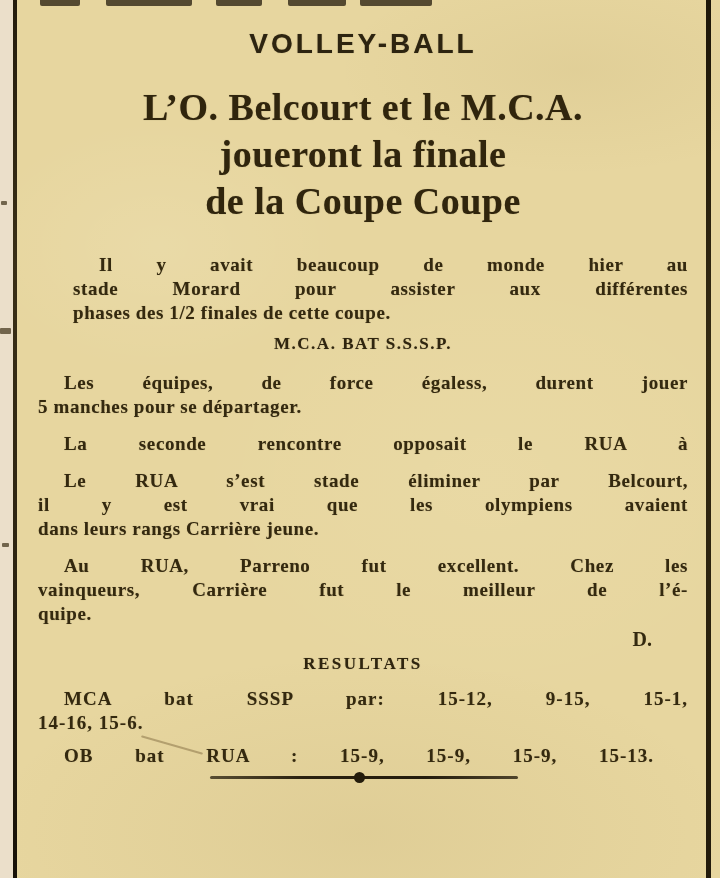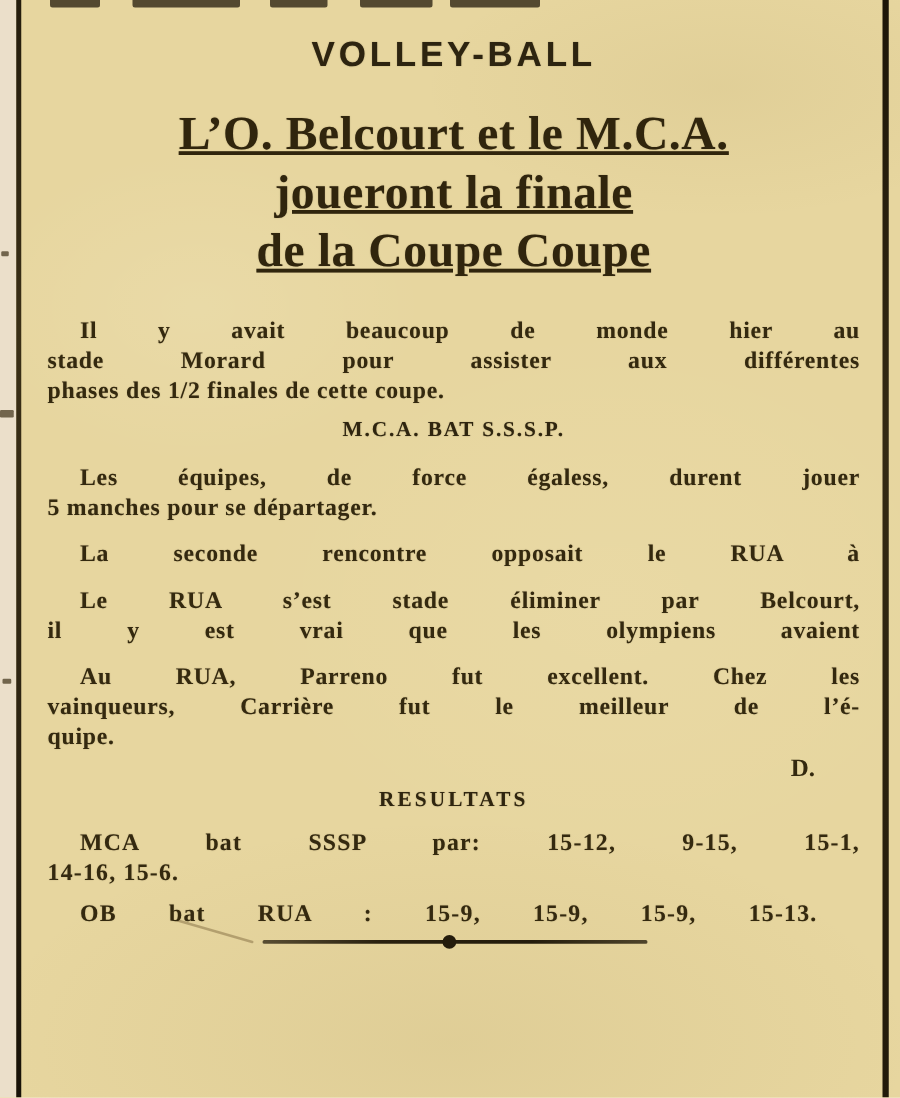--- a/index.html
+++ b/index.html
@@ -60,34 +60,33 @@
 
   .headline {
     margin: 24px 0 0;
     font-weight: bold;
     font-size: 38px;
     line-height: 47px;
     text-align: center;
     color: #30250d;
     text-shadow: 0 0 1px rgba(48,37,13,.35);
     letter-spacing: .5px;
-    text-decoration: underline;
   }
 
   #body-blocks { margin-top: 28px; }
 
   .para {
     margin: 13px 0 0;
     font-size: 19px;
     font-weight: bold;
     line-height: 24px;
     letter-spacing: .6px;
     text-shadow: 0 0 1px rgba(52,41,15,.3);
   }
-  .para:first-child { margin-top: 0; }
+  .para:first-child { margin-top: 0; margin-left: 35px; }
   .para .line { text-align: justify; text-align-last: justify; }
   .para .line.last { text-align-last: left; }
   .para .line.indent { text-indent: 26px; }
 
   .subheading {
     margin: 9px 0 17px;
     font-size: 17px;
     font-weight: bold;
     text-align: center;
     letter-spacing: 1.5px;
@@ -162,20 +161,21 @@
         <div class="para">
           <div class="line indent">Les équipes, de force égaless, durent jouer</div>
           <div class="line last">5 manches pour se départager.</div>
         </div>
         <div class="para">
           <div class="line indent">La seconde rencontre opposait le RUA à</div>
         </div>
         <div class="para">
           <div class="line indent">Le RUA s’est stade éliminer par Belcourt,</div>
           <div class="line">il y est vrai que les olympiens avaient</div>
+          <div class="line last">dans leurs rangs Carrière jeune.</div>
         </div>
         <div class="para">
           <div class="line indent">Au RUA, Parreno fut excellent. Chez les</div>
           <div class="line">vainqueurs, Carrière fut le meilleur de l’é-</div>
           <div class="line last">quipe.</div>
         </div>
         <div class="signature">D.</div>
         <div class="subheading resultats">RESULTATS</div>
         <div class="para results">
           <div class="line indent">MCA bat SSSP par: 15-12, 9-15, 15-1,</div>

